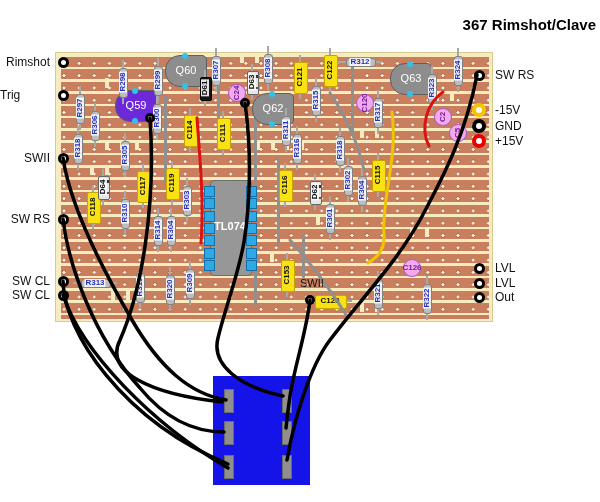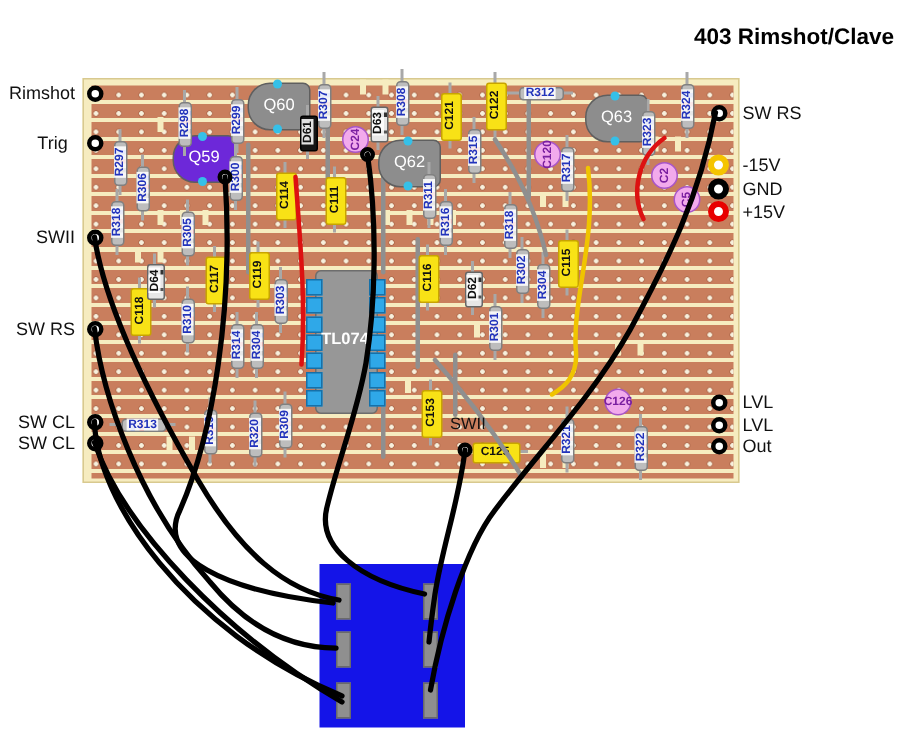--- a/index.html
+++ b/index.html
@@ -23,21 +23,21 @@
           background:rgba(255,255,255,.88);padding:0 1px;}
   .hlabel{position:absolute;left:50%;top:50%;transform:translate(-50%,-50%);
           font-size:8px;font-weight:bold;line-height:1;white-space:nowrap;
           background:rgba(255,255,255,.88);padding:0 1px;}
   svg{position:absolute;left:0;top:0;}
 </style>
 </head>
 <body>
 
 <div id="canvas">
-  <div class="title">403 Rimshot/Clave</div>
+  <div class="title">367 Rimshot/Clave</div>
   <div id="board">
     <div id="strips"></div>
   </div>
   <div id="parts">
       <div style="left: 105px; top: 78px; width: 4px; height: 10px; background: rgb(246, 236, 192); position: absolute;"></div>
       <div style="left: 120px; top: 78px; width: 4px; height: 10px; background: rgb(246, 236, 192); position: absolute;"></div>
       <div style="left: 150px; top: 91px; width: 4px; height: 10px; background: rgb(246, 236, 192); position: absolute;"></div>
       <div style="left: 240px; top: 53px; width: 4px; height: 10px; background: rgb(246, 236, 192); position: absolute;"></div>
       <div style="left: 255px; top: 53px; width: 4px; height: 10px; background: rgb(246, 236, 192); position: absolute;"></div>
       <div style="left: 105px; top: 140px; width: 4px; height: 10px; background: rgb(246, 236, 192); position: absolute;"></div>
@@ -506,21 +506,21 @@
       <path d="M63,158 C70,205 100,265 132,320 C160,368 190,394 226,400" fill="none" stroke="#000000" stroke-width="3.5" stroke-linecap="round"></path>
       <path d="M63,219 C68,262 92,335 140,388 C168,422 198,432 224,432" fill="none" stroke="#000000" stroke-width="3.5" stroke-linecap="round"></path>
       <path d="M63,281 C64,332 122,420 228,464" fill="none" stroke="#000000" stroke-width="3.5" stroke-linecap="round"></path>
       <path d="M63,295 C82,352 152,424 228,468" fill="none" stroke="#000000" stroke-width="3.5" stroke-linecap="round"></path>
       <path d="M150,118 C156,205 142,290 120,340 C104,372 150,394 222,402" fill="none" stroke="#000000" stroke-width="3.5" stroke-linecap="round"></path>
       <path d="M245,103 C252,152 250,205 244,242 C238,276 226,305 218,338 C211,365 240,387 283,396" fill="none" stroke="#000000" stroke-width="3.5" stroke-linecap="round"></path>
       <path d="M310,300 C306,334 295,364 290,396 C288,410 287,418 286,428" fill="none" stroke="#000000" stroke-width="3.5" stroke-linecap="round"></path>
       <path d="M477,75 C466,132 446,172 420,220 C394,266 360,300 330,340 C310,366 294,420 287,460" fill="none" stroke="#000000" stroke-width="3.5" stroke-linecap="round"></path>
     </svg>
 <div class="pinlabel" style="left: 0px; top: 56px; width: 50px; text-align: right; position: absolute;">Rimshot</div>
-    <div class="pinlabel" style="left: 0px; top: 89px; width: 70px; text-align: center; position: absolute;">Trig</div>
+    <div class="pinlabel" style="left: 0px; top: 89px; width: 70px; text-align: left; position: absolute;">Trig</div>
     <div class="pinlabel" style="left: 0px; top: 152px; width: 50px; text-align: right; position: absolute;">SWII</div>
     <div class="pinlabel" style="left: 0px; top: 213px; width: 50px; text-align: right; position: absolute;">SW RS</div>
     <div class="pinlabel" style="left: 0px; top: 275px; width: 50px; text-align: right; position: absolute;">SW CL</div>
     <div class="pinlabel" style="left: 0px; top: 289px; width: 50px; text-align: right; position: absolute;">SW CL</div>
     <div class="pinlabel" style="left: 495px; top: 69px; width: 100px; position: absolute;">SW RS</div>
     <div class="pinlabel" style="left: 495px; top: 104px; width: 100px; position: absolute;">-15V</div>
     <div class="pinlabel" style="left: 495px; top: 120px; width: 100px; position: absolute;">GND</div>
     <div class="pinlabel" style="left: 495px; top: 135px; width: 100px; position: absolute;">+15V</div>
     <div class="pinlabel" style="left: 495px; top: 262px; width: 100px; position: absolute;">LVL</div>
     <div class="pinlabel" style="left: 495px; top: 277px; width: 100px; position: absolute;">LVL</div>

